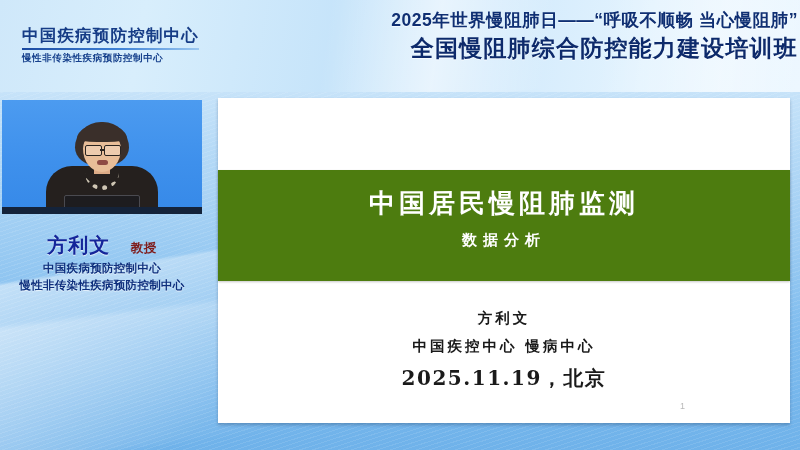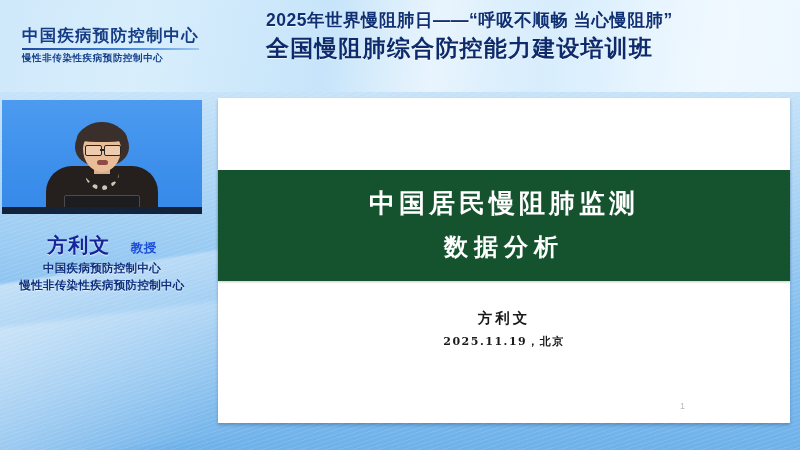--- a/index.html
+++ b/index.html
@@ -39,21 +39,21 @@
   .logo{position:absolute;left:22px;top:10px;width:240px;height:68px;display:flex;align-items:center;gap:8px;}
   .logo-mark{position:relative;width:78px;height:62px;flex:0 0 78px;}
   .logo-text{display:flex;flex-direction:column;justify-content:center;padding-top:2px;}
   .logo-text-main{font-size:16.5px;font-weight:bold;color:#163c86;letter-spacing:1.2px;line-height:1.15;
     font-family:"Liberation Sans","DejaVu Sans",sans-serif;}
   .logo-divider{height:2px;margin:3px 0 3px 0;
     background:linear-gradient(90deg,#1a49a0 0%,#3f82d6 55%,#9cc8f0 100%);}
   .logo-text-sub{font-size:9.5px;font-weight:bold;color:#16408c;letter-spacing:.6px;line-height:1.15;}
 
   
-  .header-titles{position:absolute;left:266px;top:8px;width:508px;text-align:left;}
+  .header-titles{position:absolute;left:290px;top:8px;width:508px;text-align:right;}
   .htitle1{font-size:17.5px;font-weight:bold;color:#0f2f73;letter-spacing:.5px;line-height:1.45;
     text-shadow:0 1px 0 rgba(255,255,255,.65);}
   .htitle2{font-size:23px;font-weight:bold;color:#0d2a6b;letter-spacing:1.2px;line-height:1.35;
     text-shadow:0 1px 0 rgba(255,255,255,.65);}
 
   
   .video{position:absolute;left:2px;top:100px;width:200px;height:114px;background:#2f86e8;overflow:hidden;}
   .video-bg{position:absolute;inset:0;background:linear-gradient(180deg,#4c9bf0 0%,#3e90ec 55%,#3689e8 100%);}
   .vp-hair{position:absolute;left:50%;top:22px;width:54px;height:44px;transform:translateX(-50%);
     background:#3a2f2a;border-radius:48% 48% 42% 42%/58% 58% 42% 42%;}
@@ -71,39 +71,39 @@
   .vp-neck{position:absolute;left:50%;top:64px;width:16px;height:10px;transform:translateX(-50%);background:#dcab87;}
   .vp-necklace{position:absolute;left:50%;top:70px;width:34px;height:15px;transform:translateX(-50%);
     border-bottom:5px dotted #cfc6b4;border-radius:0 0 18px 18px;}
   .vp-laptop{position:absolute;left:50%;top:95px;width:74px;height:19px;transform:translateX(-50%);
     background:#1d1c1f;border:1px solid #4a4a50;border-radius:2px;}
   .vp-desk{position:absolute;left:0;bottom:0;width:100%;height:7px;background:#14233a;}
 
   .sp-name-row{position:absolute;left:0;top:232px;width:204px;text-align:center;}
   .sp-name{font-size:20px;font-weight:bold;color:#14259a;letter-spacing:1px;
     text-shadow:0 1px 1px rgba(255,255,255,.8);}
-  .sp-role{font-size:12.5px;font-weight:bold;color:#1d4ed8;margin-left:16px;letter-spacing:.5px;}
+  .sp-role{font-size:12.5px;font-weight:bold;color:#7f1d1d;margin-left:16px;letter-spacing:.5px;}
   .sp-org{position:absolute;left:0;top:260px;width:204px;text-align:center;
     font-size:11.5px;font-weight:bold;color:#0e2f7d;line-height:1.5;letter-spacing:.3px;
     text-shadow:0 1px 1px rgba(255,255,255,.65);}
 
   
   .slide{position:absolute;left:218px;top:98px;width:572px;height:325px;background:#ffffff;
     box-shadow:0 2px 3px rgba(20,50,90,.30);}
-  .slide-band{position:absolute;left:0;top:72px;width:572px;height:111px;background:#14532d;
+  .slide-band{position:absolute;left:0;top:72px;width:572px;height:111px;background:#4d7c0f;
     box-shadow:0 1px 2px rgba(0,0,0,.22);}
   .band-line{font-family:"DejaVu Serif","Liberation Serif",serif;color:#ffffff;text-align:center;
     font-weight:bold;letter-spacing:4px;}
   .band-line.l1{font-size:26px;padding-top:16px;}
-  .band-line.l2{font-size:24px;padding-top:10px;letter-spacing:6px;font-family:Liberation Serif, serif;}
+  .band-line.l2{font-size:15px;padding-top:10px;letter-spacing:6px;font-family:Liberation Serif, serif;}
   .slide-byline{position:absolute;left:0;top:206px;width:572px;text-align:center;
     font-family:"DejaVu Serif","Liberation Serif",serif;color:#1a1a1a;font-weight:bold;}
   .by1{font-size:14.5px;letter-spacing:3px;line-height:1.9;}
   .by2{font-size:14.5px;letter-spacing:3px;line-height:1.9;}
-  .by3{font-size:11px;letter-spacing:1.5px;line-height:1.9;}
+  .by3{font-size:20px;letter-spacing:1.5px;line-height:1.9;}
   .slide-pageno{position:absolute;left:462px;top:303px;font-size:9px;color:#b9b9b9;}
 </style>
 </head>
 <body>
 
 <div class="stage">
 
   <div class="bg"></div>
   <div class="bg-streaks"></div>
   <div class="bg-swoosh"></div>
@@ -152,18 +152,19 @@
     <div>慢性非传染性疾病预防控制中心</div>
   </div>
 
   <div class="slide">
     <div class="slide-band">
       <div class="band-line l1">中国居民慢阻肺监测</div>
       <div class="band-line l2">数据分析</div>
     </div>
     <div class="slide-byline">
       <div class="by1">方利文</div>
+      <div class="by2">中国疾控中心 慢病中心</div>
       <div class="by3">2025.11.19，北京</div>
     </div>
     <div class="slide-pageno">1</div>
   </div>
 
 </div>
 
 </body></html>

